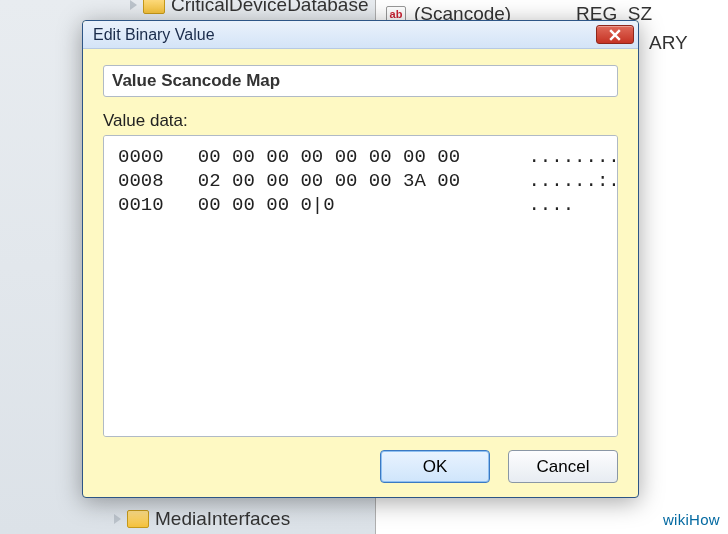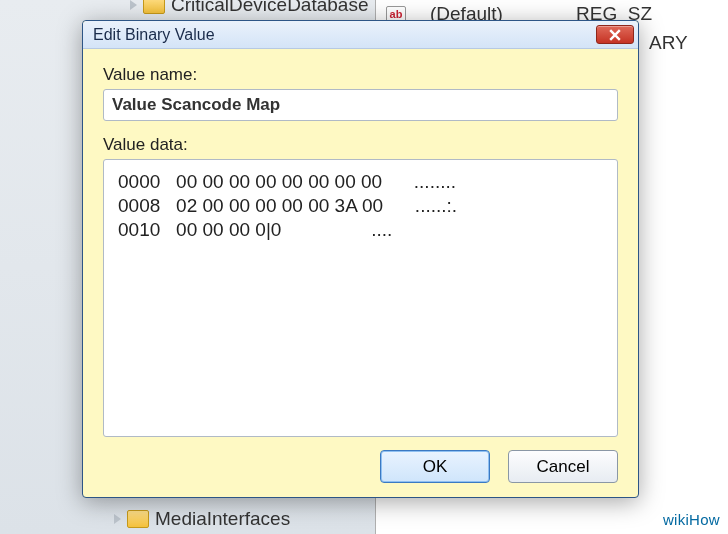--- a/index.html
+++ b/index.html
@@ -42,21 +42,21 @@
                  justify-content:center; color:#fff; font-weight:bold;
                  box-shadow:inset 0 1px 0 rgba(255,255,255,.35); cursor:pointer; }
     .close-btn svg { width:12px;height:12px; }
     .body { flex:1; padding:16px 20px 14px; display:flex; flex-direction:column; }
     .lbl { color:#222; margin-bottom:4px; font-size:17px; }
     .text-input { width:100%; height:32px; border:1px solid #b0bac6;
                   border-radius:3px; background:#fff; padding:0 8px;
                   font-size:17px; color:#333; margin-bottom:14px;font-weight:bold; }
     .hex-area { flex:1; width:100%; border:1px solid #b0bac6; border-radius:3px;
                 background:#fff; padding:10px 14px;
-                font-family:Liberation Sans, sans-serif; font-size:19px;
+                font-family:Liberation Mono, monospace; font-size:19px;
                 white-space:pre; color:#222; overflow:auto; line-height:1.25; }
     .btn-row { display:flex; justify-content:flex-end; gap:18px; margin-top:13px;align-items:center; }
     .btn { width:110px; height:33px; border-radius:4px; border:1px solid #8a97a5;
            background:linear-gradient(#fdfdfe,#e7ecf2); font-size:17px; cursor:pointer; }
     .btn.primary { border:1px solid #3b79c2;
                    background:linear-gradient(#e9f3ff,#cfe5fb);
                    box-shadow:0 0 0 1px #8fc0f2 inset; }
   </style>
 </head>
 <body>
@@ -68,41 +68,40 @@
       <span class="folder-icon"></span>
       <span class="bg-text" style="position:static; font-size:19px;">CriticalDeviceDatabase</span>
     </div>
     <div class="tree-item" style="left:84px; top:508px;">
       <span class="exp-tri"></span>
       <span class="folder-icon"></span>
       <span class="bg-text" style="position:static; font-size:19px;">MediaInterfaces</span>
     </div>
   </div>
   <div class="col2">
-    <div style="position:absolute; left:10px; top:3px; display:flex; align-items:center; gap:24px;">
+    <div style="position:absolute; left:10px; top:3px; display:flex; align-items:center; gap:8px;">
       <span class="ab-badge">ab</span>
-      <span class="bg-text" style="position:static;">(Default)</span>
+      <span class="bg-text" style="position:static;">(Scancode)</span>
     </div>
     <span class="bg-text" style="left:200px; top:3px;">REG_SZ</span>
     <span class="bg-text" style="left:273px; top:32px;">ARY</span>
   </div>
   <span class="wiki"><span>wikiHow</span></span>
 </div>
 
 <div class="dialog">
   <div class="titlebar">
     <span class="title">Edit Binary Value</span>
     <div class="close-btn">
       <svg viewBox="0 0 10 10">
         <path d="M1 1 L9 9 M9 1 L1 9" stroke="#fff" stroke-width="2" fill="none"></path>
       </svg>
     </div>
   </div>
   <div class="body">
-    <div class="lbl">Value name:</div>
     <input class="text-input" value="Value Scancode Map" style="">
     <div class="lbl">Value data:</div>
     <div class="hex-area" id="hexarea">0000   00 00 00 00 00 00 00 00      ........
 0008   02 00 00 00 00 00 3A 00      ......:.
 0010   00 00 00 0|0                 ....</div>
     <div class="btn-row">
       <button class="btn primary">OK</button>
       <button class="btn">Cancel</button>
     </div>
   </div>

